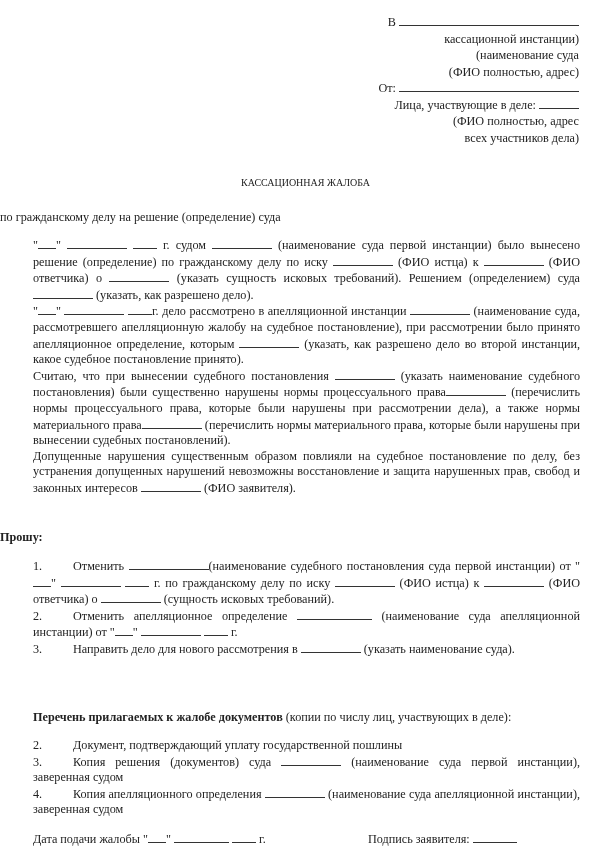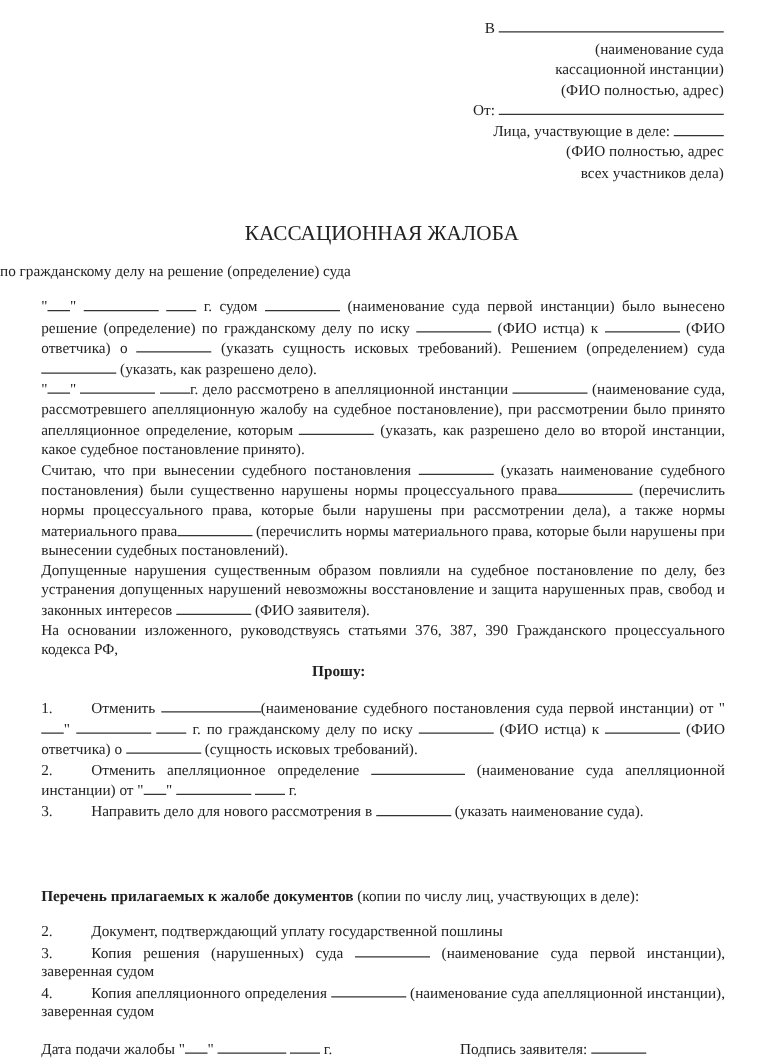--- a/index.html
+++ b/index.html
@@ -1,70 +1,69 @@
 <!DOCTYPE html>
 <html><head>
 <meta charset="utf-8">
 <style>
   html, body { margin:0; padding:0; background:#ffffff; }
   body { width:611px; height:850px; overflow:hidden; position:relative;
          font-family:"Liberation Serif", "DejaVu Serif", serif; color:#222; font-size:12.2px; }
   .u { display:inline-block; border-bottom:1px solid #333; height:11px; vertical-align:baseline; }
   .hdr { position:absolute; right:32px; top:14px; width:230px; text-align:right; line-height:16.5px; }
   .hdr .row { white-space:nowrap; }
-  .title { position:absolute; left:0; width:611px; text-align:center; top:177px; font-size:17px; }
+  .title { position:absolute; left:0; width:611px; text-align:center; top:177px; font-size:10px; }
   .subtitle { position:absolute; left:0; width:611px; top:210px; }
   .body { position:absolute; left:33px; width:547px; top:237px; line-height:15.6px; text-align:justify; }
   .body p { margin:0; }
-  .ask { position:absolute; left:0; width:542px; text-align:center; top:530px; font-weight:bold; }
+  .ask { position:absolute; left:0; width:542px; top:530px; font-weight:bold; }
   .list { position:absolute; left:33px; width:547px; line-height:15.6px; text-align:justify; }
   .list p { margin:0; }
   .num { display:inline-block; width:40px; }
   .docs-head { position:absolute; left:33px; top:710px;text-align:right; }
   .docs-head b { font-weight:bold; }
   .foot { position:absolute; left:33px; top:831px; width:547px; }
   .foot .right { position:absolute; left:335px; top:0; white-space:nowrap; }
 </style>
 </head>
 <body>
 
 <div class="hdr">
   <div class="row"><span>В</span> <span class="u" style="width:180px"></span></div>
+  <div class="row">кассационной инстанции)</div>
   <div class="row">(наименование суда</div>
-  <div class="row">кассационной инстанции)</div>
   <div class="row">(ФИО полностью, адрес)</div>
   <div class="row"><span>От:</span> <span class="u" style="width:180px"></span></div>
   <div class="row"><span>Лица, участвующие в деле:</span> <span class="u" style="width:40px"></span></div>
   <div class="row">(ФИО полностью, адрес</div>
   <div class="row">всех участников дела)</div>
 </div>
 
 <div class="title">КАССАЦИОННАЯ ЖАЛОБА</div>
 <div class="subtitle">по гражданскому делу на решение (определение) суда</div>
 
 <div class="body">
   <p>"<span class="u" style="width:18px"></span>" <span class="u" style="width:60px"></span> <span class="u" style="width:24px"></span> <span>г. судом</span> <span class="u" style="width:60px"></span> <span>(наименование суда первой инстанции) было вынесено решение (определение) по гражданскому делу по иску</span> <span class="u" style="width:60px"></span> <span>(ФИО истца) к</span> <span class="u" style="width:60px"></span> <span>(ФИО ответчика) о</span> <span class="u" style="width:60px"></span> <span>(указать сущность исковых требований). Решением (определением) суда</span> <span class="u" style="width:60px"></span> <span>(указать, как  разрешено дело).</span></p>
   <p>"<span class="u" style="width:18px"></span>" <span class="u" style="width:60px"></span> <span class="u" style="width:24px"></span><span>г. дело рассмотрено в апелляционной инстанции</span> <span class="u" style="width:60px"></span> <span>(наименование суда, рассмотревшего апелляционную жалобу на судебное постановление), при рассмотрении было принято апелляционное определение, которым</span> <span class="u" style="width:60px"></span> <span>(указать, как разрешено дело во второй инстанции, какое судебное постановление принято).</span></p>
   <p><span>Считаю, что при вынесении судебного постановления</span> <span class="u" style="width:60px"></span> <span>(указать наименование судебного постановления) были существенно нарушены нормы процессуального права</span><span class="u" style="width:60px"></span> <span>(перечислить нормы процессуального права, которые были нарушены при рассмотрении дела), а также нормы материального права</span><span class="u" style="width:60px"></span> <span>(перечислить нормы материального права, которые были нарушены при вынесении судебных постановлений).</span></p>
   <p><span>Допущенные нарушения существенным образом повлияли на судебное постановление по делу, без устранения допущенных нарушений невозможны восстановление и защита нарушенных прав, свобод и законных интересов</span> <span class="u" style="width:60px"></span> <span>(ФИО заявителя).</span></p>
-  <p>На основании изложенного, руководствуясь статьями 376, 387, 390 Гражданского процессуального кодекса РФ,</p>
 </div>
 
 <div class="ask">Прошу:</div>
 
 <div class="list" style="top:558px">
   <p><span class="num">1.</span><span>Отменить</span> <span class="u" style="width:80px"></span><span>(наименование судебного постановления суда первой инстанции) от</span> "<span class="u" style="width:18px"></span>" <span class="u" style="width:60px"></span> <span class="u" style="width:24px"></span> <span>г. по гражданскому делу по иску</span> <span class="u" style="width:60px"></span> <span>(ФИО истца) к</span> <span class="u" style="width:60px"></span> <span>(ФИО ответчика) о</span> <span class="u" style="width:60px"></span> <span>(сущность исковых требований).</span></p>
   <p><span class="num">2.</span><span>Отменить апелляционное определение</span> <span class="u" style="width:75px"></span> <span>(наименование суда апелляционной инстанции) от</span> "<span class="u" style="width:18px"></span>" <span class="u" style="width:60px"></span> <span class="u" style="width:24px"></span> <span>г.</span></p>
   <p><span class="num">3.</span><span>Направить дело для нового рассмотрения в</span> <span class="u" style="width:60px"></span> <span>(указать наименование суда).</span></p>
 </div>
 
 <div class="docs-head"><b>Перечень прилагаемых к жалобе документов</b><span> (копии по числу лиц, участвующих в деле):</span></div>
 
 <div class="list" style="top:738px">
   <p><span class="num">2.</span><span>Документ, подтверждающий уплату государственной пошлины</span></p>
-  <p><span class="num">3.</span><span>Копия решения (нарушенных) суда</span> <span class="u" style="width:60px"></span> <span>(наименование суда первой инстанции), заверенная судом</span></p>
+  <p><span class="num">3.</span><span>Копия решения (документов) суда</span> <span class="u" style="width:60px"></span> <span>(наименование суда первой инстанции), заверенная судом</span></p>
   <p><span class="num">4.</span><span>Копия апелляционного определения</span> <span class="u" style="width:60px"></span> <span>(наименование суда апелляционной инстанции), заверенная судом</span></p>
 </div>
 
 <div class="foot">
   <span><span>Дата подачи жалобы</span> "<span class="u" style="width:18px"></span>" <span class="u" style="width:55px"></span> <span class="u" style="width:24px"></span> <span>г.</span></span>
   <span class="right"><span>Подпись заявителя:</span> <span class="u" style="width:44px"></span></span>
 </div>
 
 </body></html>

